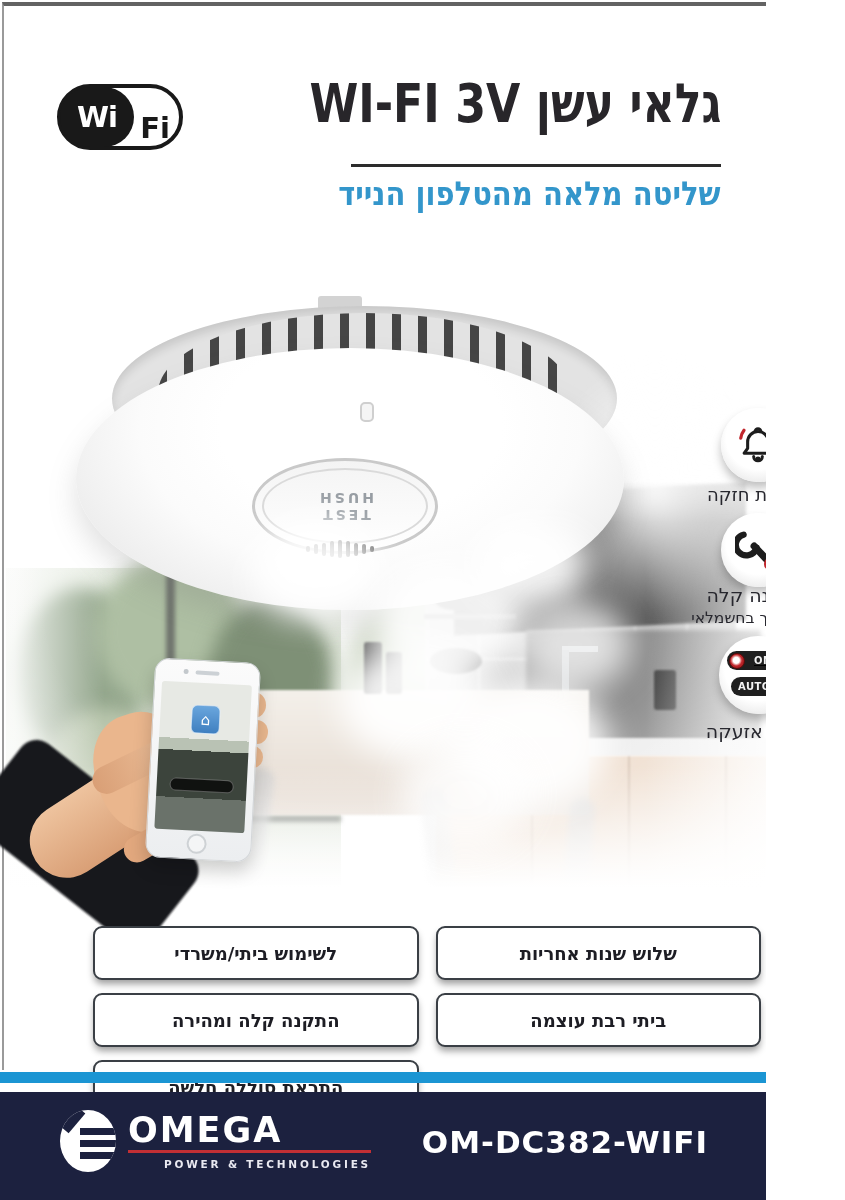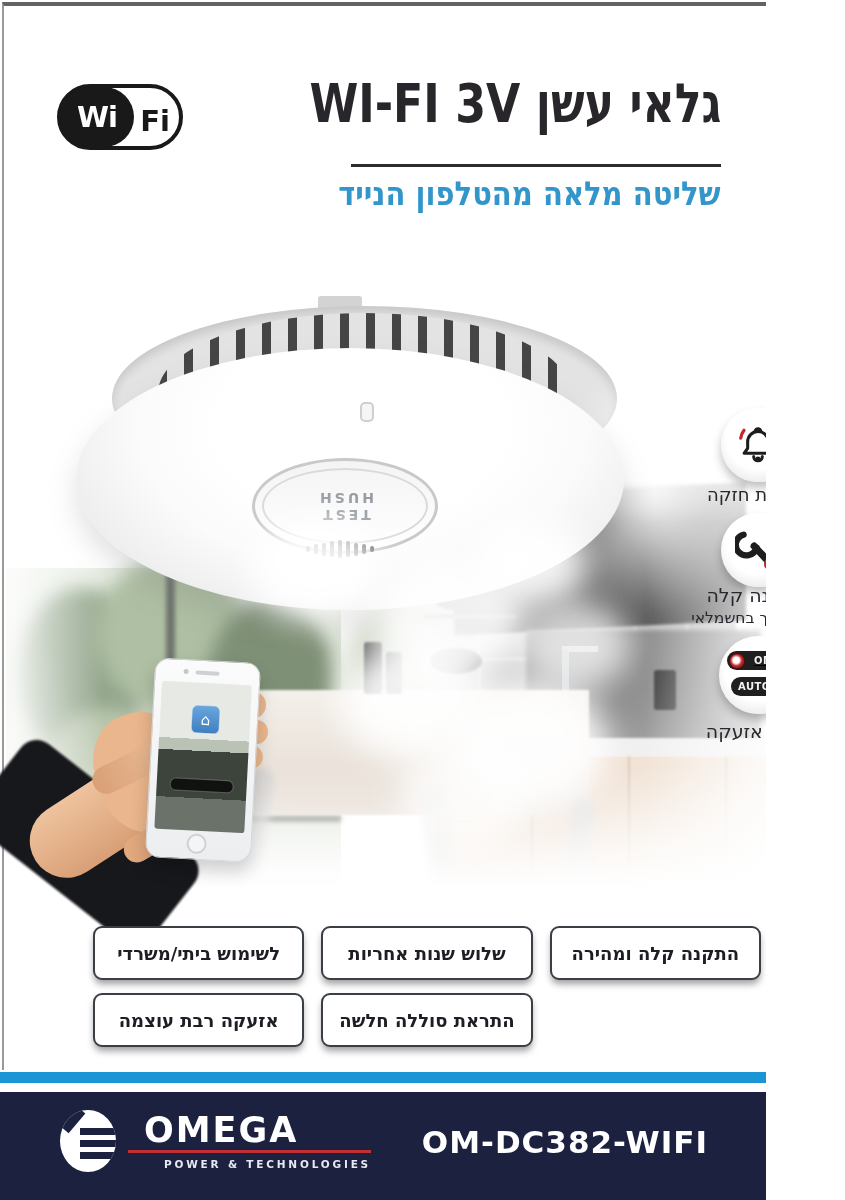--- a/index.html
+++ b/index.html
@@ -4,21 +4,21 @@
 <style>
   html,body{margin:0;padding:0;background:#fff;}
   body{font-family:"DejaVu Sans","Liberation Sans",sans-serif;}
   .page{position:relative;width:766px;height:1200px;background:#fff;overflow:hidden;}
   .frame{position:absolute;left:2px;top:2px;width:822px;height:1068px;border-top:4px solid #636363;border-left:2px solid #9a9a9a;border-right:2px solid #8b8b8b;box-sizing:border-box;z-index:1;}
 
   
   .wifi-logo{position:absolute;left:57px;top:84px;width:126px;height:66px;border:4px solid #191919;border-radius:35px;background:#fff;box-sizing:border-box;z-index:8;}
   .wifi-black{position:absolute;left:-1px;top:-1px;width:74px;height:60px;background:#191919;border-radius:30px;display:flex;align-items:center;justify-content:center;}
   .wifi-black span{color:#fff;font-weight:bold;font-size:29px;letter-spacing:-1px;}
-  .wifi-fi{position:absolute;right:9px;top:4px;height:58px;display:flex;align-items:center;color:#191919;font-weight:bold;font-size:29px;}
+  .wifi-fi{position:absolute;right:9px;top:11px;height:58px;display:flex;align-items:center;color:#191919;font-weight:bold;font-size:29px;}
   .title{position:absolute;right:45px;top:72px;direction:rtl;text-align:right;font-size:54px;font-weight:bold;color:#28262a;white-space:nowrap;transform:scaleX(.82);transform-origin:100% 50%;z-index:8;}
   .title-rule{position:absolute;right:45px;top:164px;width:370px;height:3px;background:#2c2c2c;z-index:8;}
   .subtitle{position:absolute;right:45px;top:174px;direction:rtl;text-align:right;font-size:33px;font-weight:bold;color:#3396cb;white-space:nowrap;transform:scaleX(.88);transform-origin:100% 50%;z-index:8;}
   .badge{position:absolute;left:600px;top:266px;width:226px;height:57px;background:#1c2a4b;border-radius:17px;display:flex;align-items:center;justify-content:center;color:#fff;font-weight:bold;font-size:27px;direction:rtl;z-index:9;}
 
   
   .kitchen{position:absolute;left:6px;top:438px;width:820px;height:468px;overflow:hidden;z-index:2;}
   .window-left{position:absolute;left:0;top:130px;width:335px;height:345px;background:linear-gradient(180deg,#e9eee5,#d5decd 60%,#eceee9);}
   .tree{position:absolute;border-radius:50%;filter:blur(9px);}
   .wframe{position:absolute;background:#70756e;filter:blur(2px);}
@@ -76,32 +76,32 @@
   .homebtn{position:absolute;left:40px;bottom:5px;width:20px;height:20px;border-radius:50%;border:2px solid #ced2d5;background:#f4f5f6;box-sizing:border-box;}
 
   
   .fcircle{position:absolute;width:74px;height:74px;border-radius:50%;background:radial-gradient(circle at 50% 40%,#ffffff 55%,#ededed 78%,#d8d8d8 100%);box-shadow:0 6px 10px rgba(0,0,0,.25);z-index:7;display:flex;align-items:center;justify-content:center;}
   .fcaption{position:absolute;width:150px;text-align:center;direction:rtl;color:#27272e;z-index:7;}
   .pill{position:absolute;height:19px;background:#1f1f1f;border-radius:10px;display:flex;align-items:center;}
   .pill .lab{color:#f2f2f2;font-size:10px;font-weight:bold;letter-spacing:.5px;}
   .knob{width:16px;height:16px;border-radius:50%;background:radial-gradient(circle at 45% 45%,#fff 0 28%,#f3c6c4 34%,#c1272d 52%,#7c100e 100%);border:1px solid #5a0b0a;box-sizing:border-box;}
 
   
-  .boxes{position:absolute;left:93px;top:926px;width:668px;display:grid;grid-template-columns:1fr 1fr 1fr;column-gap:17px;row-gap:13px;z-index:8;}
+  .boxes{position:absolute;left:93px;top:926px;width:668px;display:grid;grid-template-columns:1fr 1fr;column-gap:17px;row-gap:13px;z-index:8;}
   .fbox{height:50px;background:#fff;border:2px solid #3a3f45;border-radius:9px;display:flex;align-items:center;justify-content:center;direction:rtl;font-weight:bold;font-size:18px;color:#1d1d24;box-shadow:0 5px 7px -1px rgba(0,0,0,.38);white-space:nowrap;}
 
   
   .stripe{position:absolute;left:0;top:1072px;width:845px;height:11px;background:#1b95d3;z-index:9;}
   .footer{position:absolute;left:0;top:1092px;width:845px;height:108px;background:#1c213f;z-index:9;}
   .brand{position:absolute;left:60px;top:18px;display:flex;align-items:center;gap:12px;}
   .omark{position:relative;width:56px;height:62px;border-radius:50%;background:#fff;overflow:hidden;}
   .omark i{position:absolute;right:-4px;height:7px;background:#1c213f;width:40px;}
   .omark .notch{position:absolute;left:-6px;top:-8px;width:26px;height:26px;background:#1c213f;transform:rotate(40deg);}
   .btext{display:flex;flex-direction:column;}
-  .bname{color:#fff;font-size:35px;font-weight:bold;letter-spacing:2px;line-height:36px;margin-left:16px;}
+  .bname{color:#fff;font-size:35px;font-weight:bold;letter-spacing:2px;line-height:36px;}
   .brule{height:3px;background:#c22f34;margin-top:2px;}
   .btag{color:#e9e9f1;font-size:10.5px;letter-spacing:2.8px;font-weight:bold;margin-top:5px;margin-left:36px;}
   .pcode{position:absolute;right:58px;top:1124px;color:#fff;font-size:31px;font-weight:bold;letter-spacing:1px;z-index:10;}
 </style>
 </head>
 <body>
 
 <div class="page">
   <div class="frame"></div>
 
@@ -236,21 +236,21 @@
         <span class="knob" style="margin-left:5px;"></span>
       </div>
     </div>
   </div>
   <div class="fcaption" style="left:682px;top:720px;font-size:19px;">מצבי אזעקה</div>
 
   <div class="boxes">
     <div class="fbox">לשימוש ביתי/משרדי</div>
     <div class="fbox">שלוש שנות אחריות</div>
     <div class="fbox">התקנה קלה ומהירה</div>
-    <div class="fbox">אזעקה רבת עוצמה</div>
+    <div class="fbox">ביתי רבת עוצמה</div>
     <div class="fbox">התראת סוללה חלשה</div>
   </div>
 
   <div class="stripe"></div>
   <div class="footer">
     <div class="brand">
       <div class="omark">
         <i style="top:18px;"></i>
           <i style="top:30px;"></i>
           <i style="top:42px;"></i>

